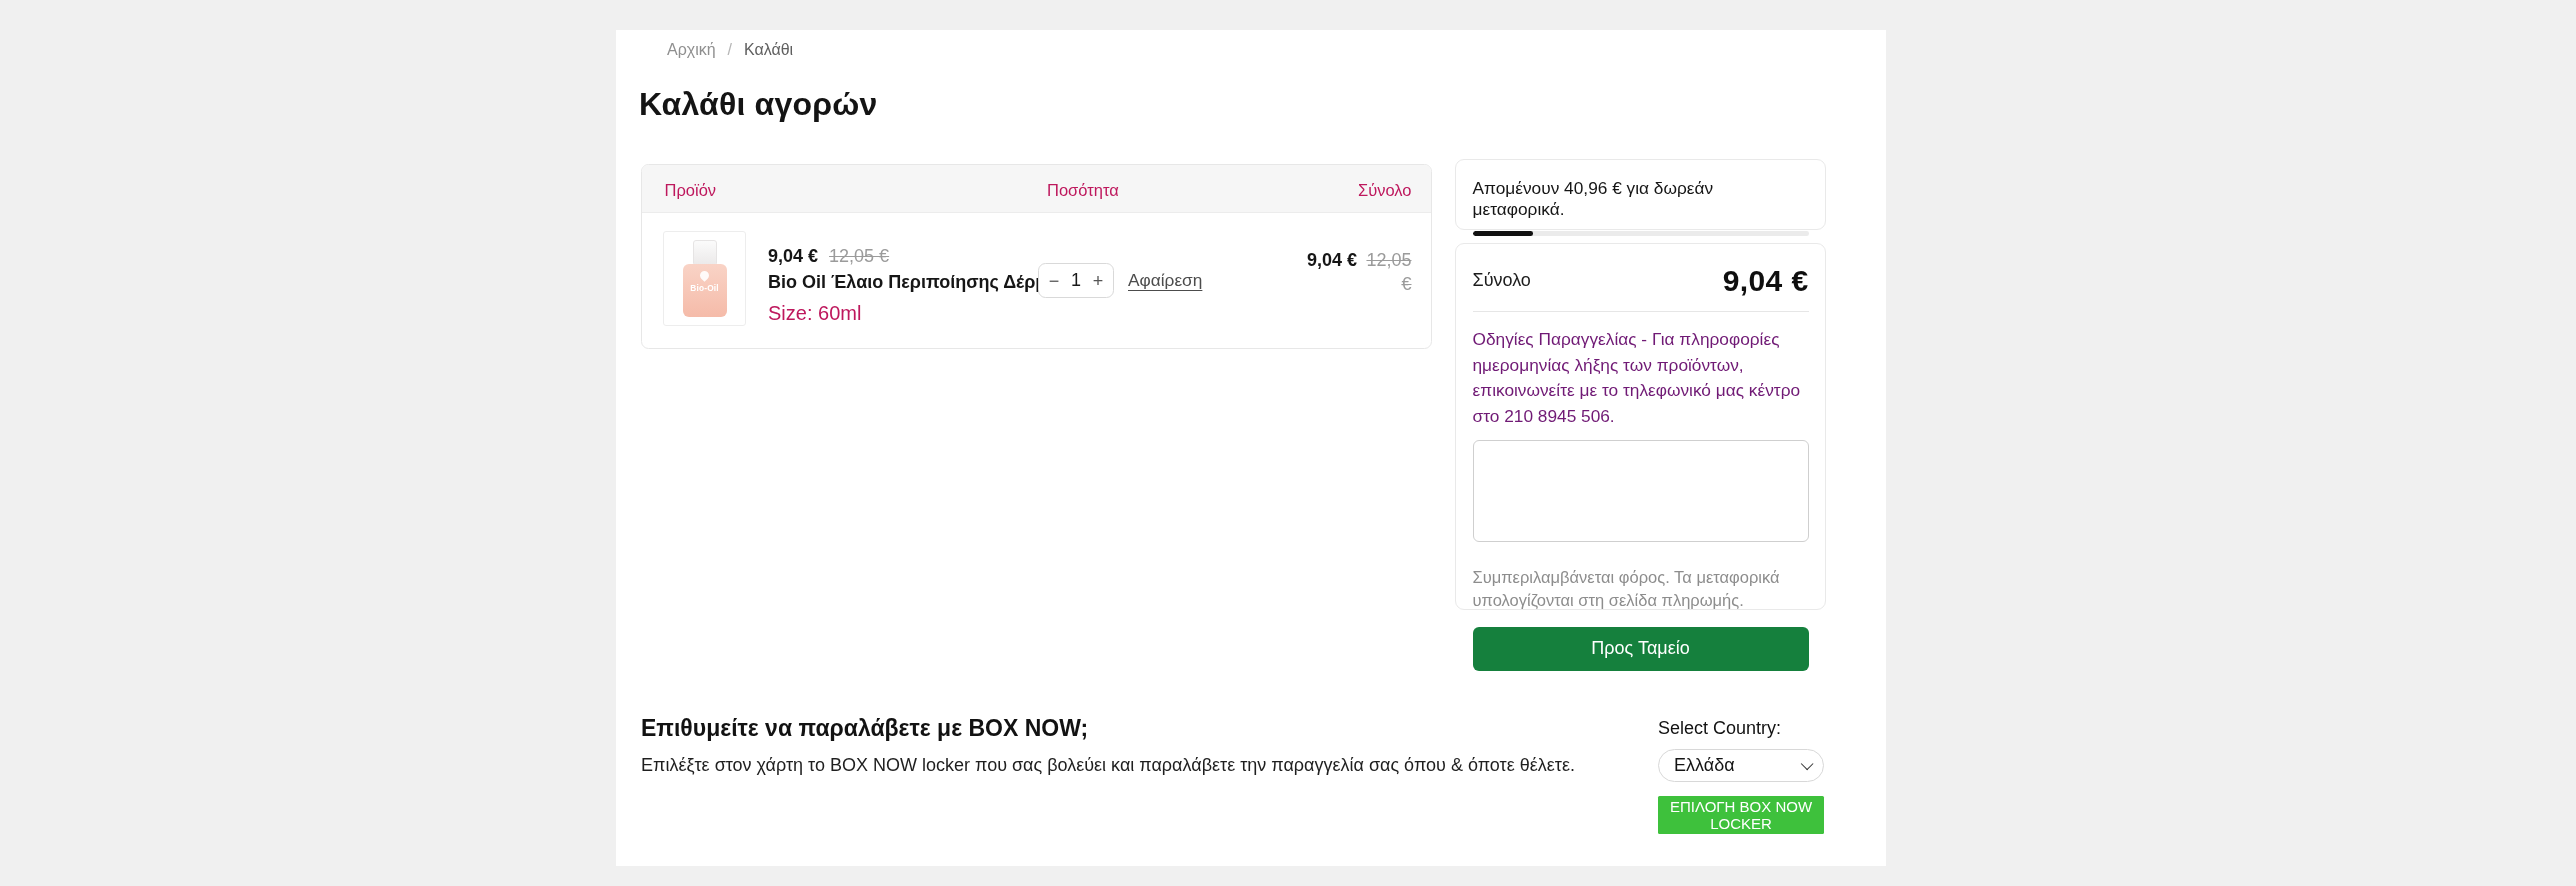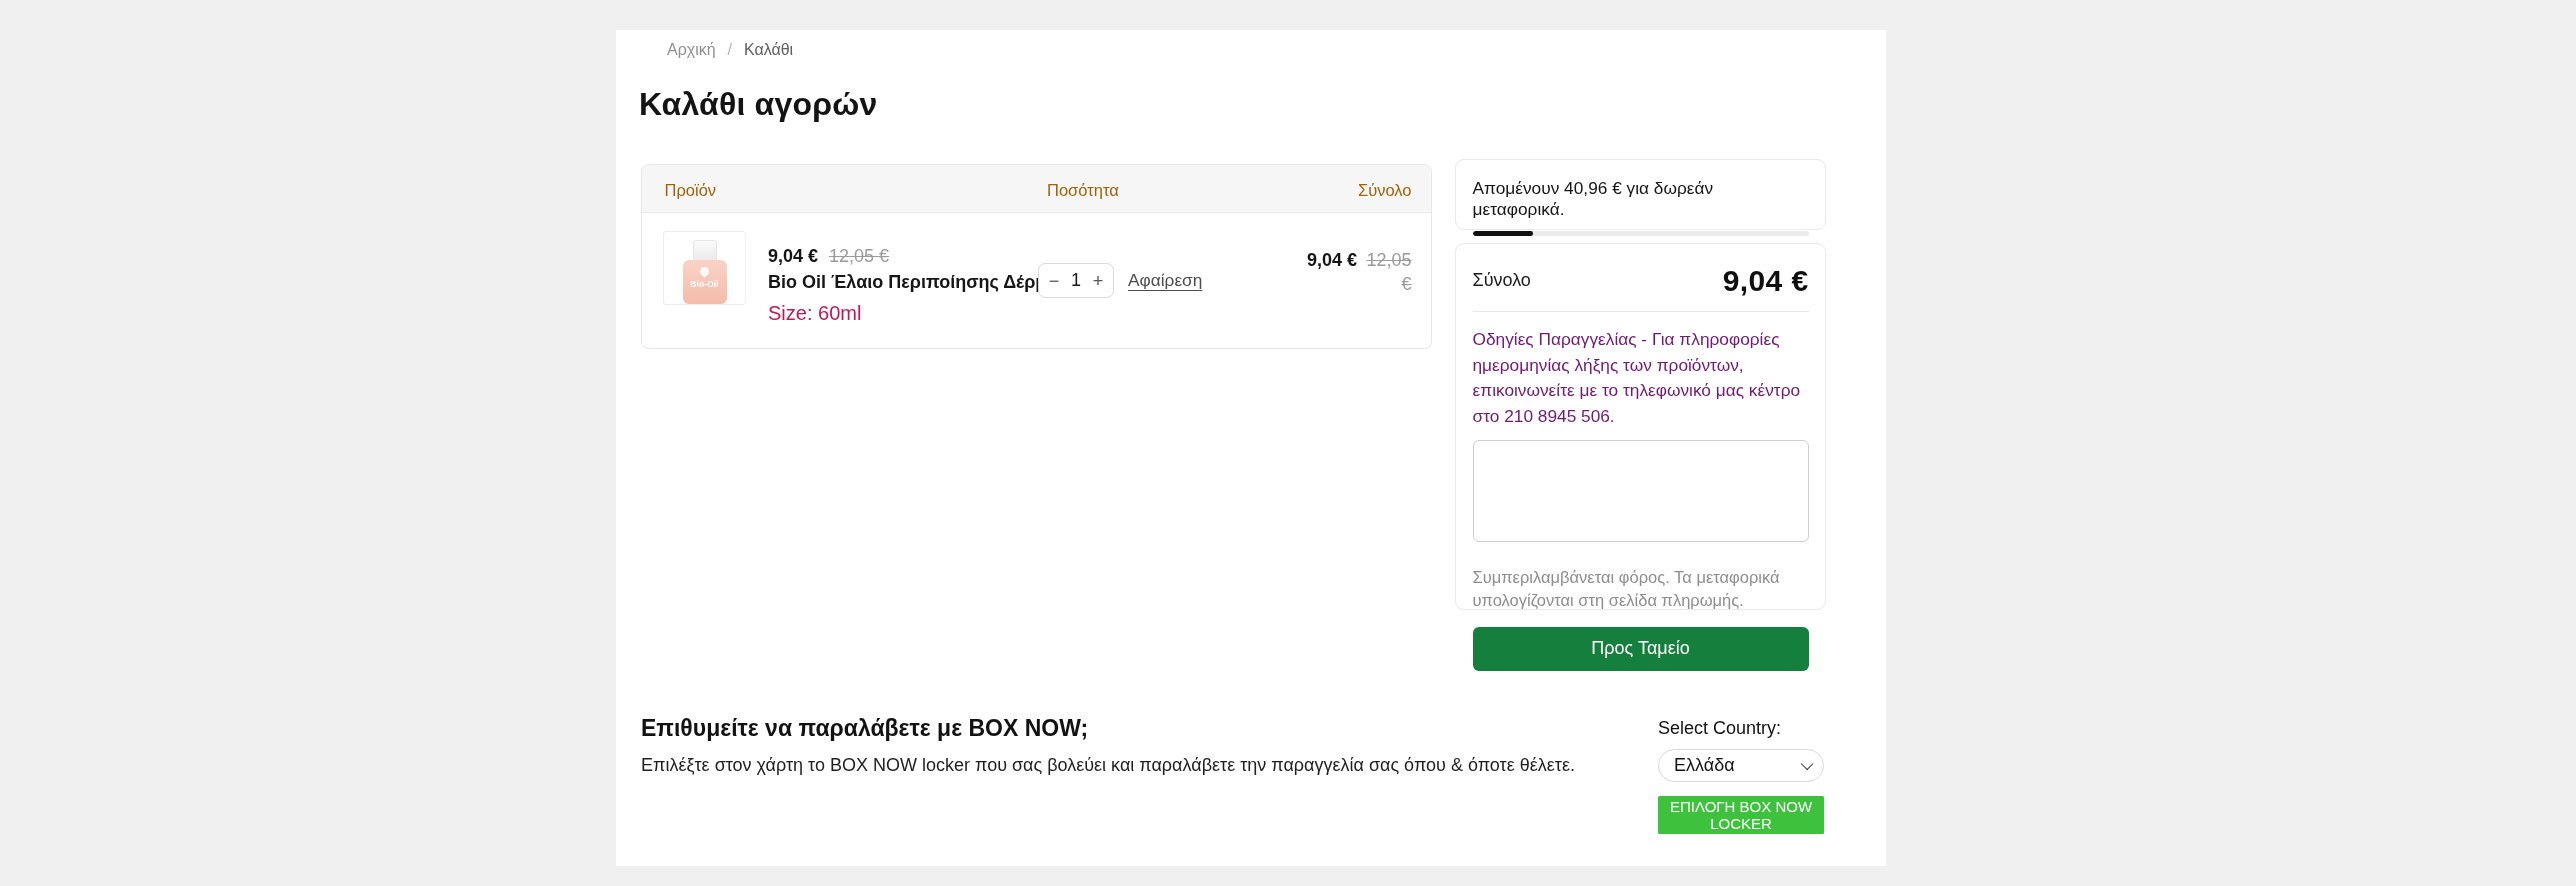--- a/index.html
+++ b/index.html
@@ -28,31 +28,31 @@
   
   .cart-table {
     position:absolute; left:25px; top:134px;
     width:791px; height:185px;
     border:0.8px solid #e7e7e7; border-radius:7.5px;
     background:#fff; overflow:hidden;
   }
   .cart-head {
     height:48px; background:#f6f6f6;
     border-bottom:0.8px solid #ececec;
-    position:relative; font-size:16.5px; color:#a16207;
+    position:relative; font-size:16.5px; color:#be185d;
   }
   .cart-head .col { position:absolute; top:16px; }
   .col-product { left:22.5px; }
   .col-qty { left:405px; }
   .col-total { right:19.5px; }
 
   .cart-row { position:relative; height:135px; }
   .prod-img {
     position:absolute; left:21px; top:18px;
-    width:83px; height:74px;
+    width:83px; height:95px;
     border:0.8px solid #ededed; border-radius:3px;
     background:#fff; display:flex; flex-direction:column; align-items:center; justify-content:flex-start;
     cursor:pointer;
   }
   .bottle-cap { width:24px; height:25.5px; margin-top:7.5px; background:linear-gradient(#fbfbfb,#eceaea); border:0.8px solid #e6e4e4; border-radius:3px 3px 1.5px 1.5px; }
   .bottle-body {
     width:44px; height:53px; margin-top:-1.5px;
     background:linear-gradient(180deg,#f9d3c6,#f5bba9);
     border-radius:6px; position:relative;
     display:flex; flex-direction:column; align-items:center;

